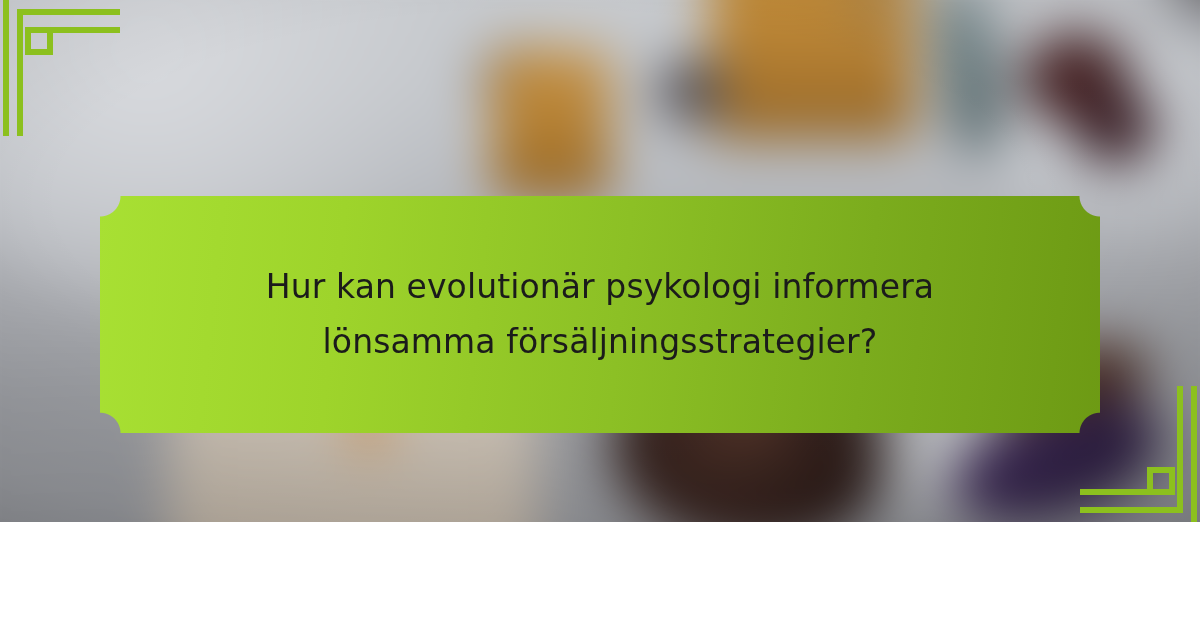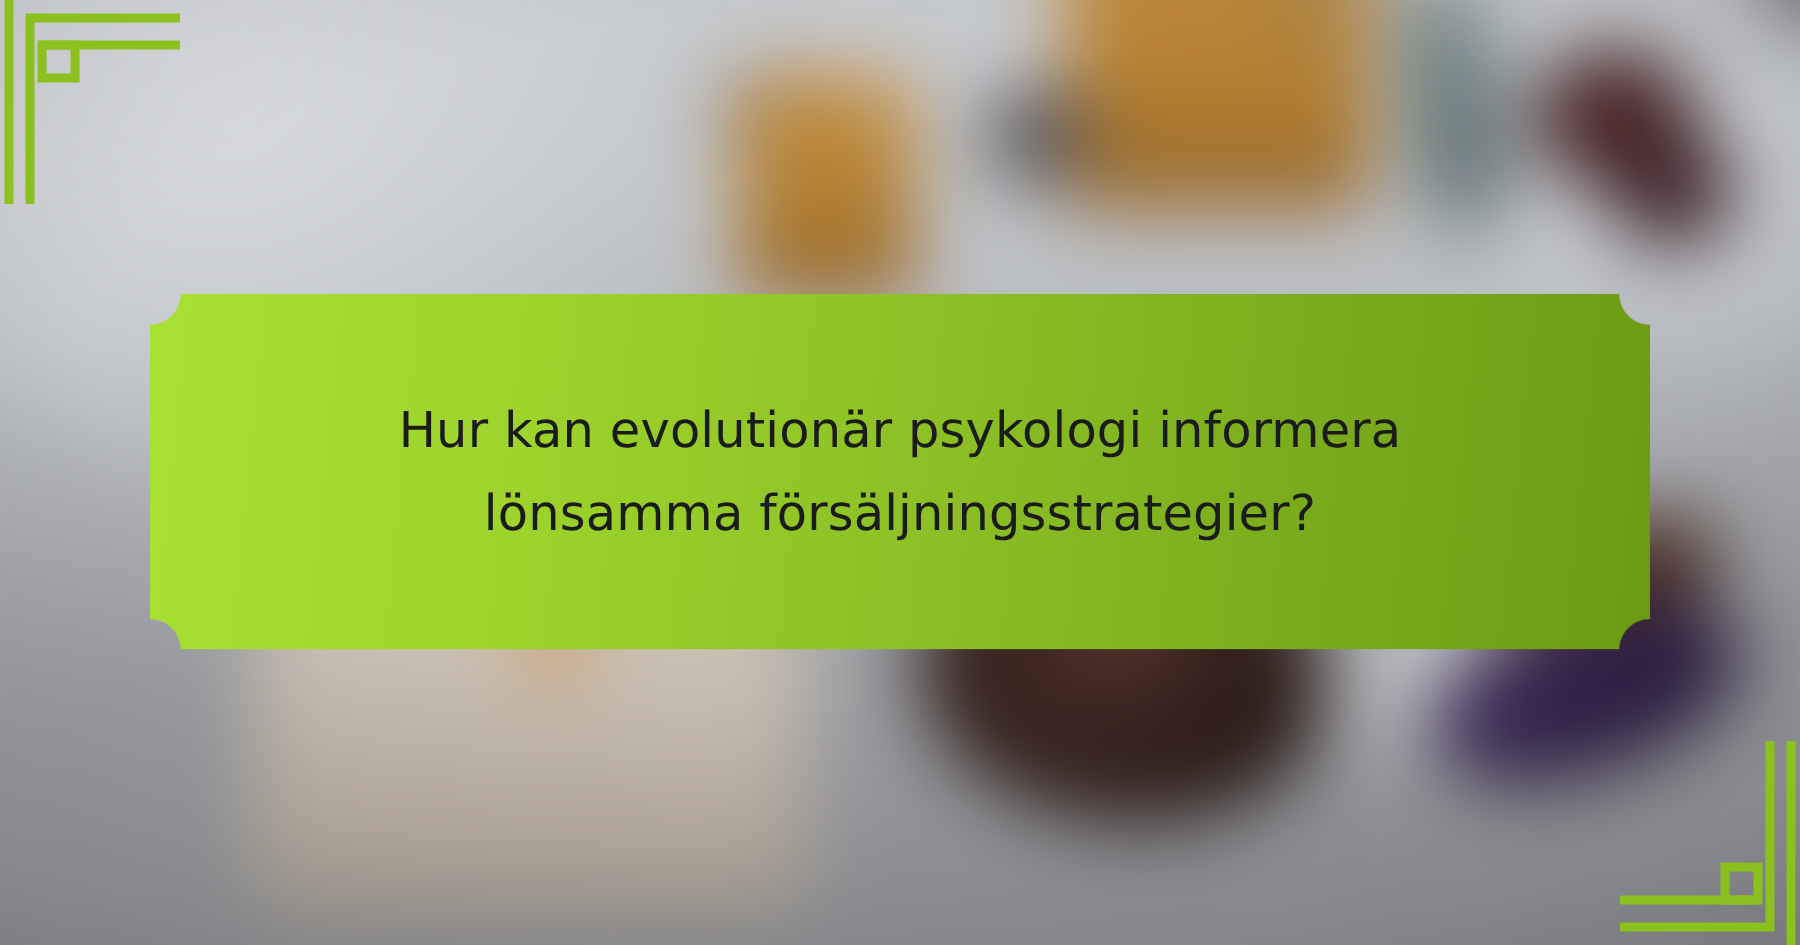--- a/index.html
+++ b/index.html
@@ -7,21 +7,21 @@
     padding: 0;
     background: #ffffff;
   }
   body {
     font-family: "DejaVu Sans", sans-serif;
   }
 
   .canvas {
     position: relative;
     width: 1200px;
-    height: 630px;
+    height: 522px;
     overflow: hidden;
     background: #a3a3a3;
   }
 
   
   .photo {
     position: absolute;
     inset: 0;
     overflow: hidden;
   }

